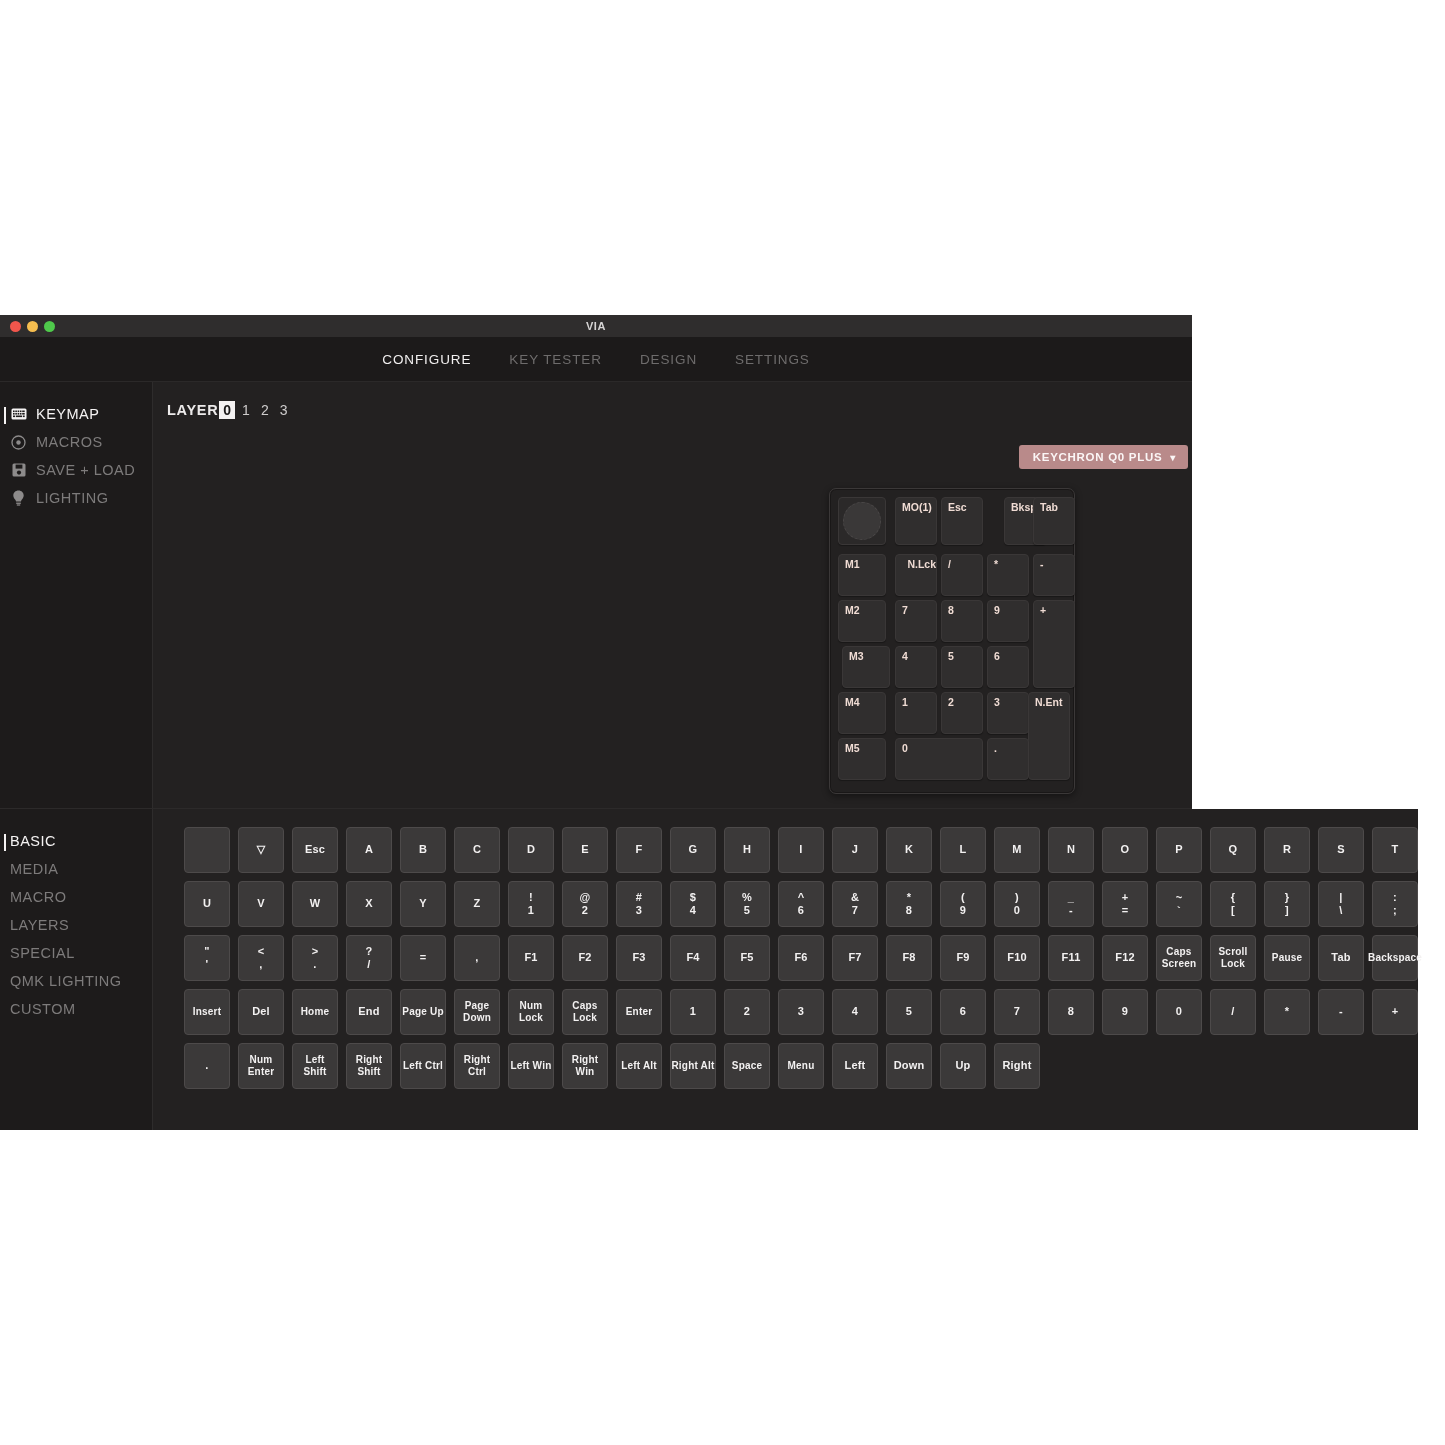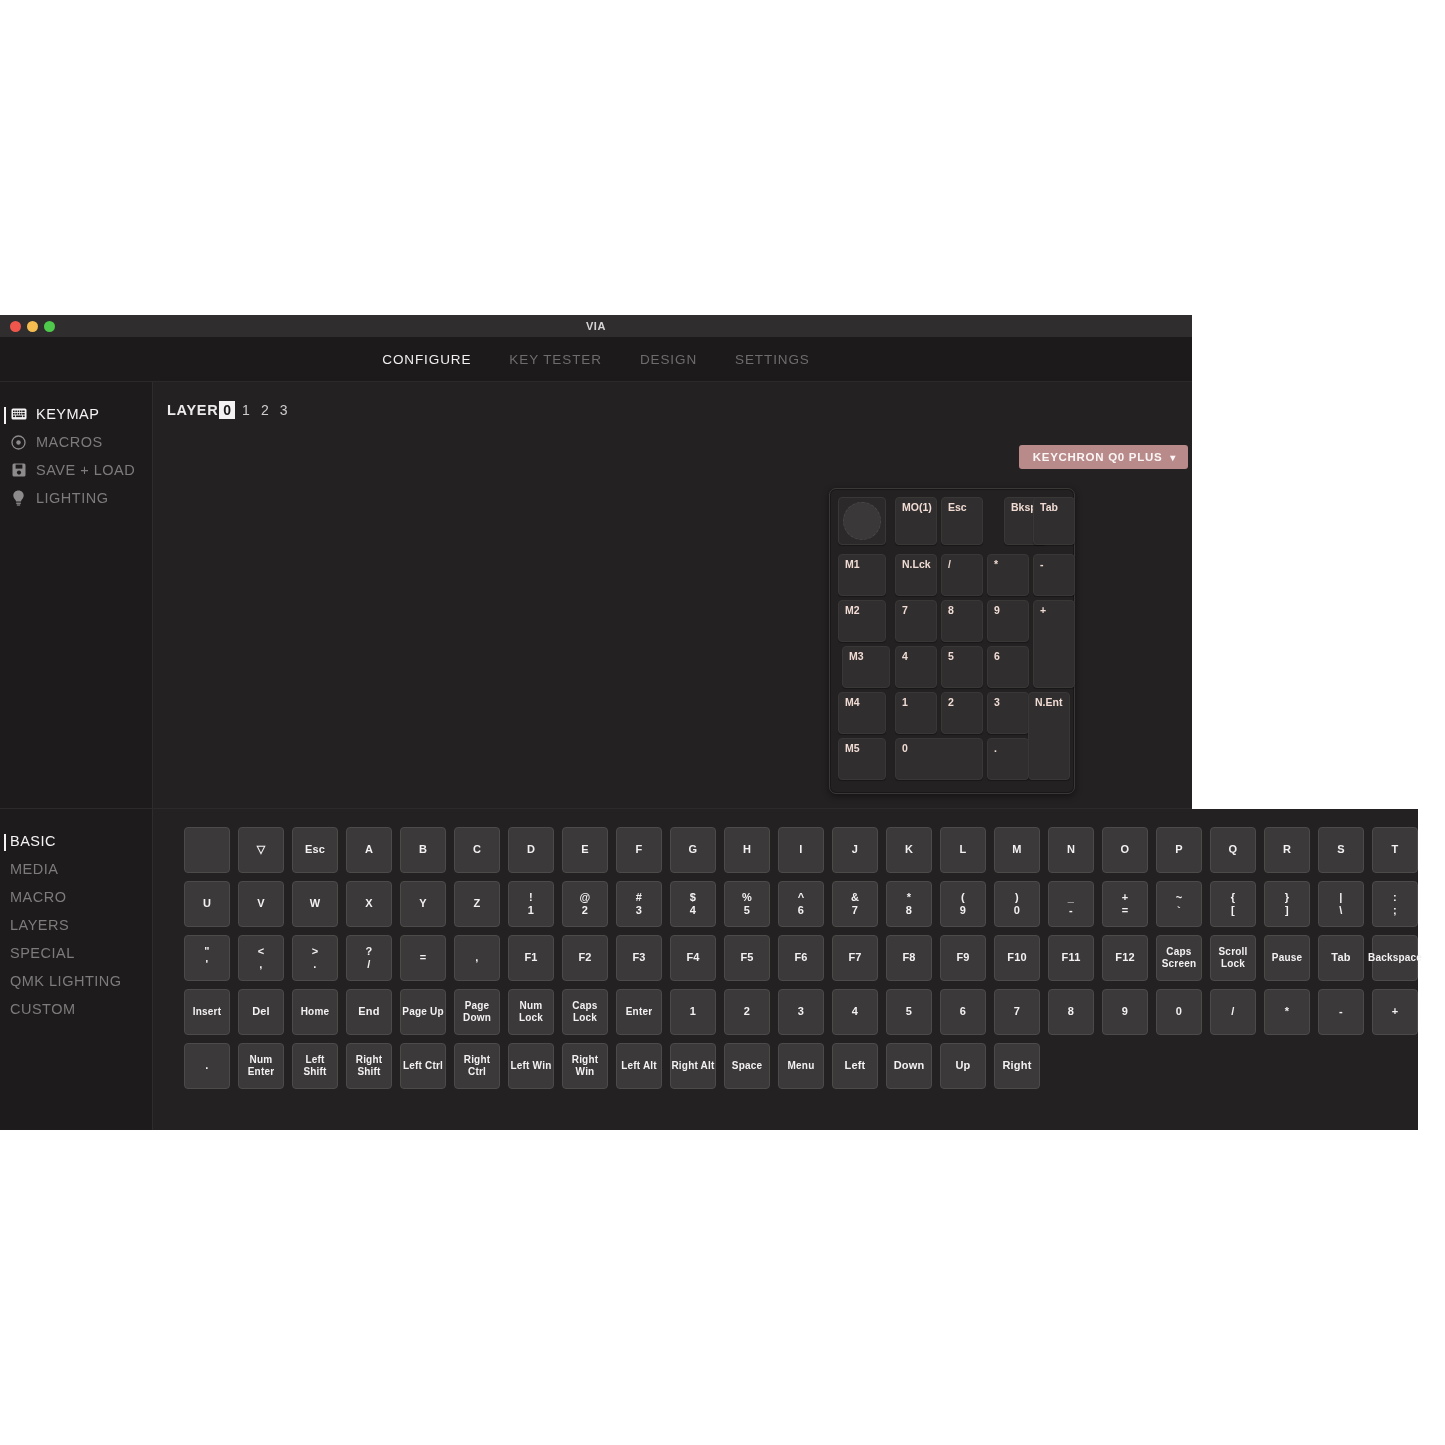--- a/index.html
+++ b/index.html
@@ -249,21 +249,21 @@
         <div class="kb-shell">
           <div class="kb-grid" id="kb-grid-root">
               <div class="kk knob" style="left: 0px; top: 0px; width: 48px; height: 48px;">
                 <div class="knob-circle"></div>
               </div>
               <div class="kk" style="left: 57px; top: 0px; width: 42px; height: 48px;">MO(1)</div>
               <div class="kk" style="left: 103px; top: 0px; width: 42px; height: 48px;">Esc</div>
               <div class="kk" style="left: 149px; top: 0px; width: 42px; height: 48px; margin-left: 17px;">Bksp</div>
               <div class="kk" style="left: 195px; top: 0px; width: 42px; height: 48px;">Tab</div>
               <div class="kk" style="left: 0px; top: 57px; width: 48px; height: 42px;">M1</div>
-              <div class="kk" style="left: 57px; top: 57px; width: 42px; height: 42px;">N.Lck</div>
+              <div class="kk" style="left: 57px; top: 57px; width: 42px; height: 42px; text-align: right;">N.Lck</div>
               <div class="kk" style="left: 103px; top: 57px; width: 42px; height: 42px;">/</div>
               <div class="kk" style="left: 149px; top: 57px; width: 42px; height: 42px;">*</div>
               <div class="kk" style="left: 195px; top: 57px; width: 42px; height: 42px;">-</div>
               <div class="kk" style="left: 0px; top: 103px; width: 48px; height: 42px;">M2</div>
               <div class="kk" style="left: 57px; top: 103px; width: 42px; height: 42px;">7</div>
               <div class="kk" style="left: 103px; top: 103px; width: 42px; height: 42px;">8</div>
               <div class="kk" style="left: 149px; top: 103px; width: 42px; height: 42px;">9</div>
               <div class="kk" style="left: 195px; top: 103px; width: 42px; height: 88px;">+</div>
               <div class="kk" style="left: 4px; top: 149px; width: 48px; height: 42px;">M3</div>
               <div class="kk" style="left: 57px; top: 149px; width: 42px; height: 42px;">4</div>

